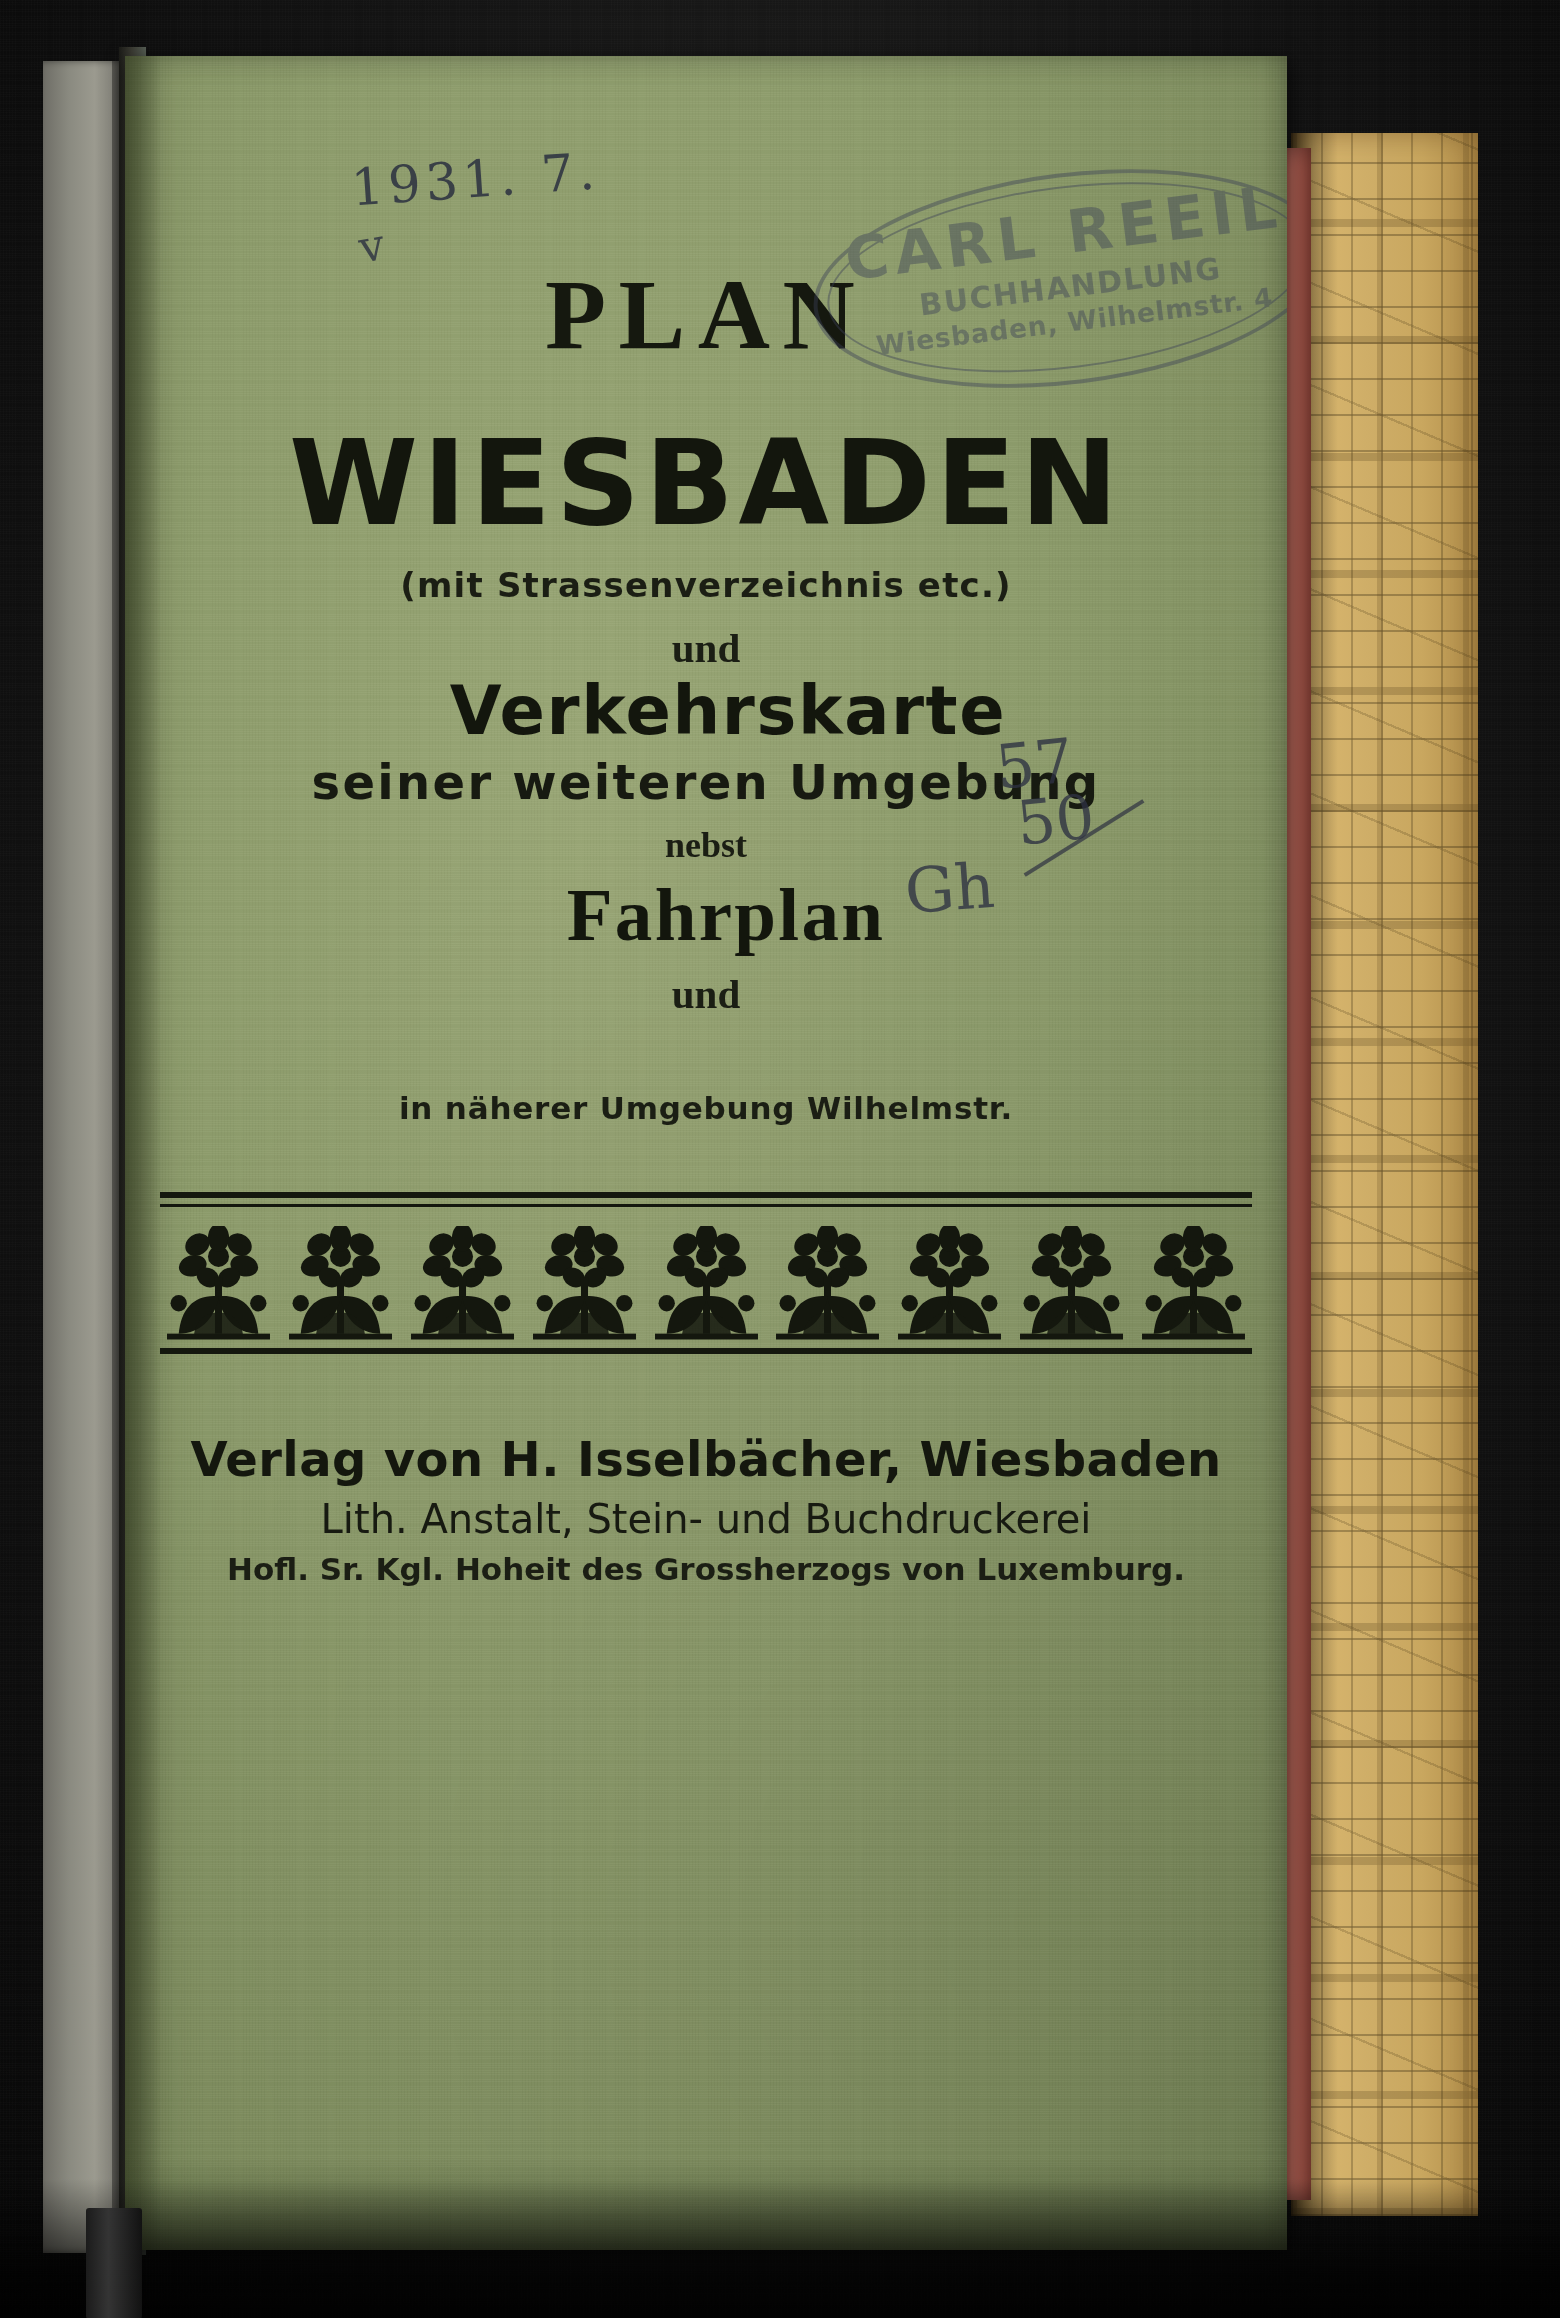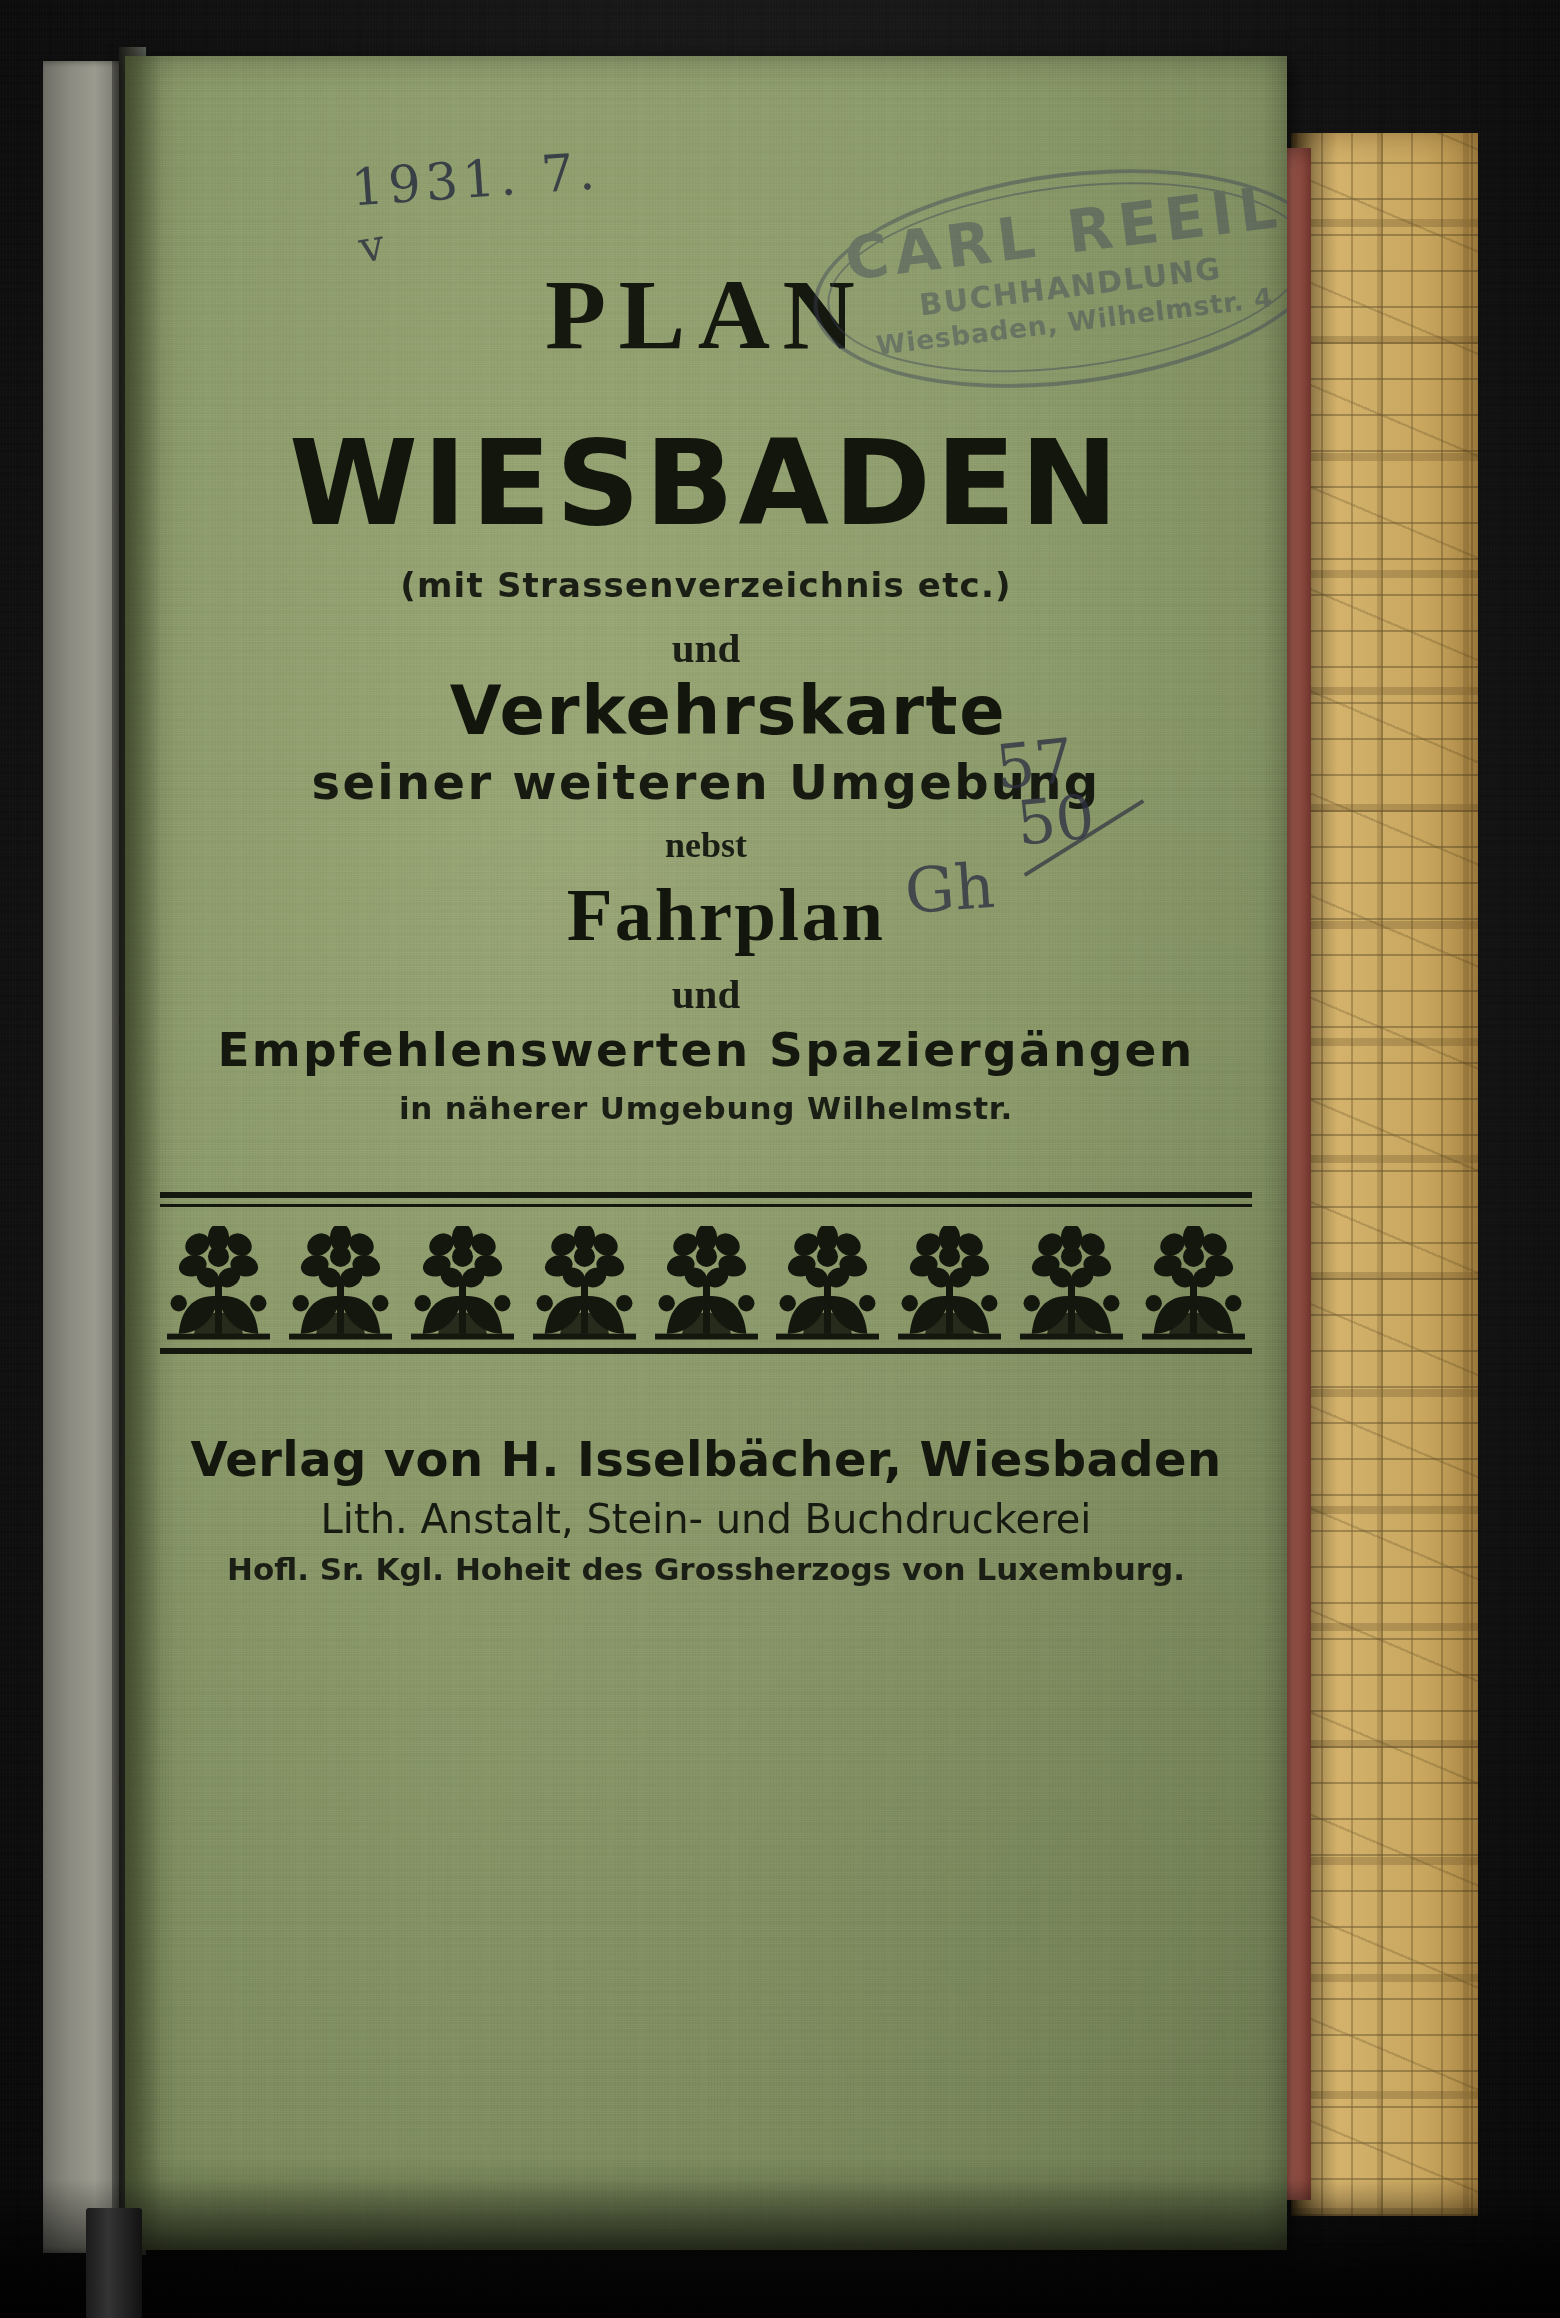--- a/index.html
+++ b/index.html
@@ -393,21 +393,20 @@
 
         <div class="t-plan">PLAN</div>
         <div class="t-wiesbaden">WIESBADEN</div>
         <div class="t-sub1">(mit Strassenverzeichnis etc.)</div>
         <div class="t-und1">und</div>
         <div class="t-verkehrskarte">Verkehrskarte</div>
         <div class="t-umgebung">seiner weiteren Umgebung</div>
         <div class="t-nebst">nebst</div>
         <div class="t-fahrplan">Fahrplan</div>
         <div class="t-und2">und</div>
-        <div class="t-empfehlens">Empfehlenswerten Spaziergängen</div>
         <div class="t-naeherer">in näherer Umgebung Wilhelmstr.</div>
 
         <div class="rule top"></div>
         <div class="rule thin-top"></div>
 
         <div class="ornament">
           <svg class="flower" viewBox="0 0 100 100">
             <g fill="#14170e">
               <circle cx="50" cy="26" r="9"></circle>
               <ellipse cx="50" cy="10" rx="9" ry="12"></ellipse>

